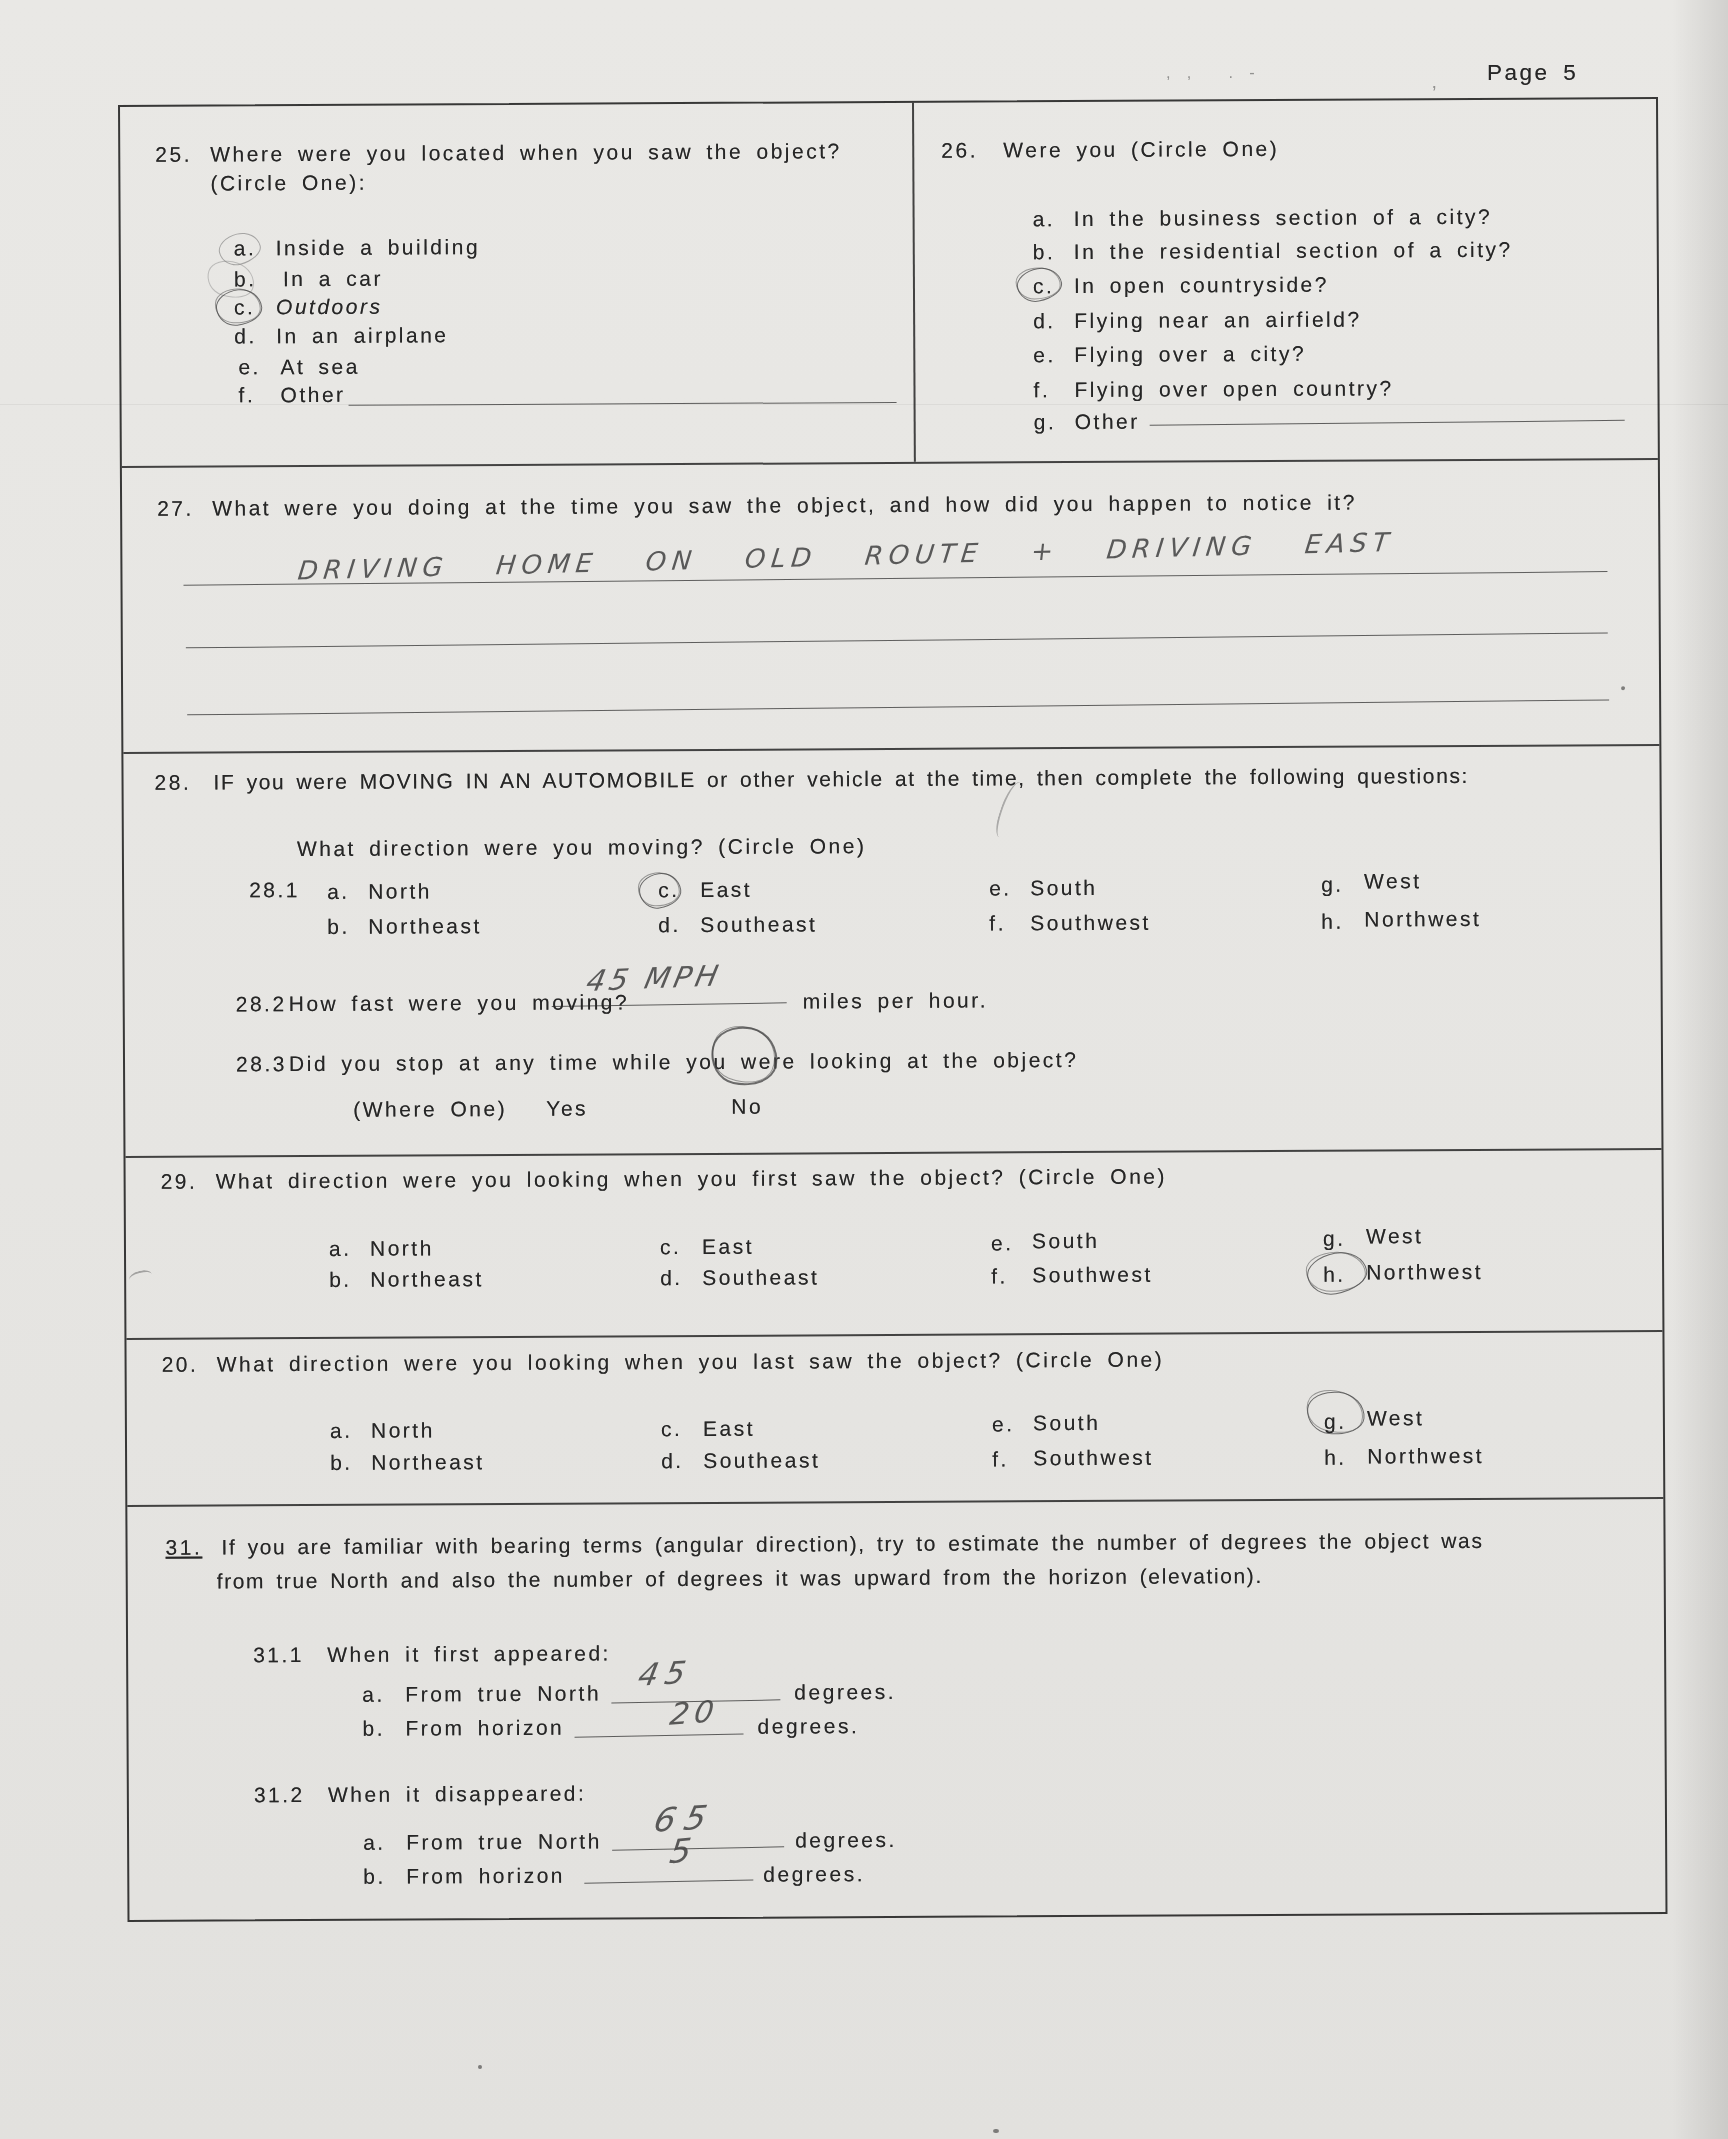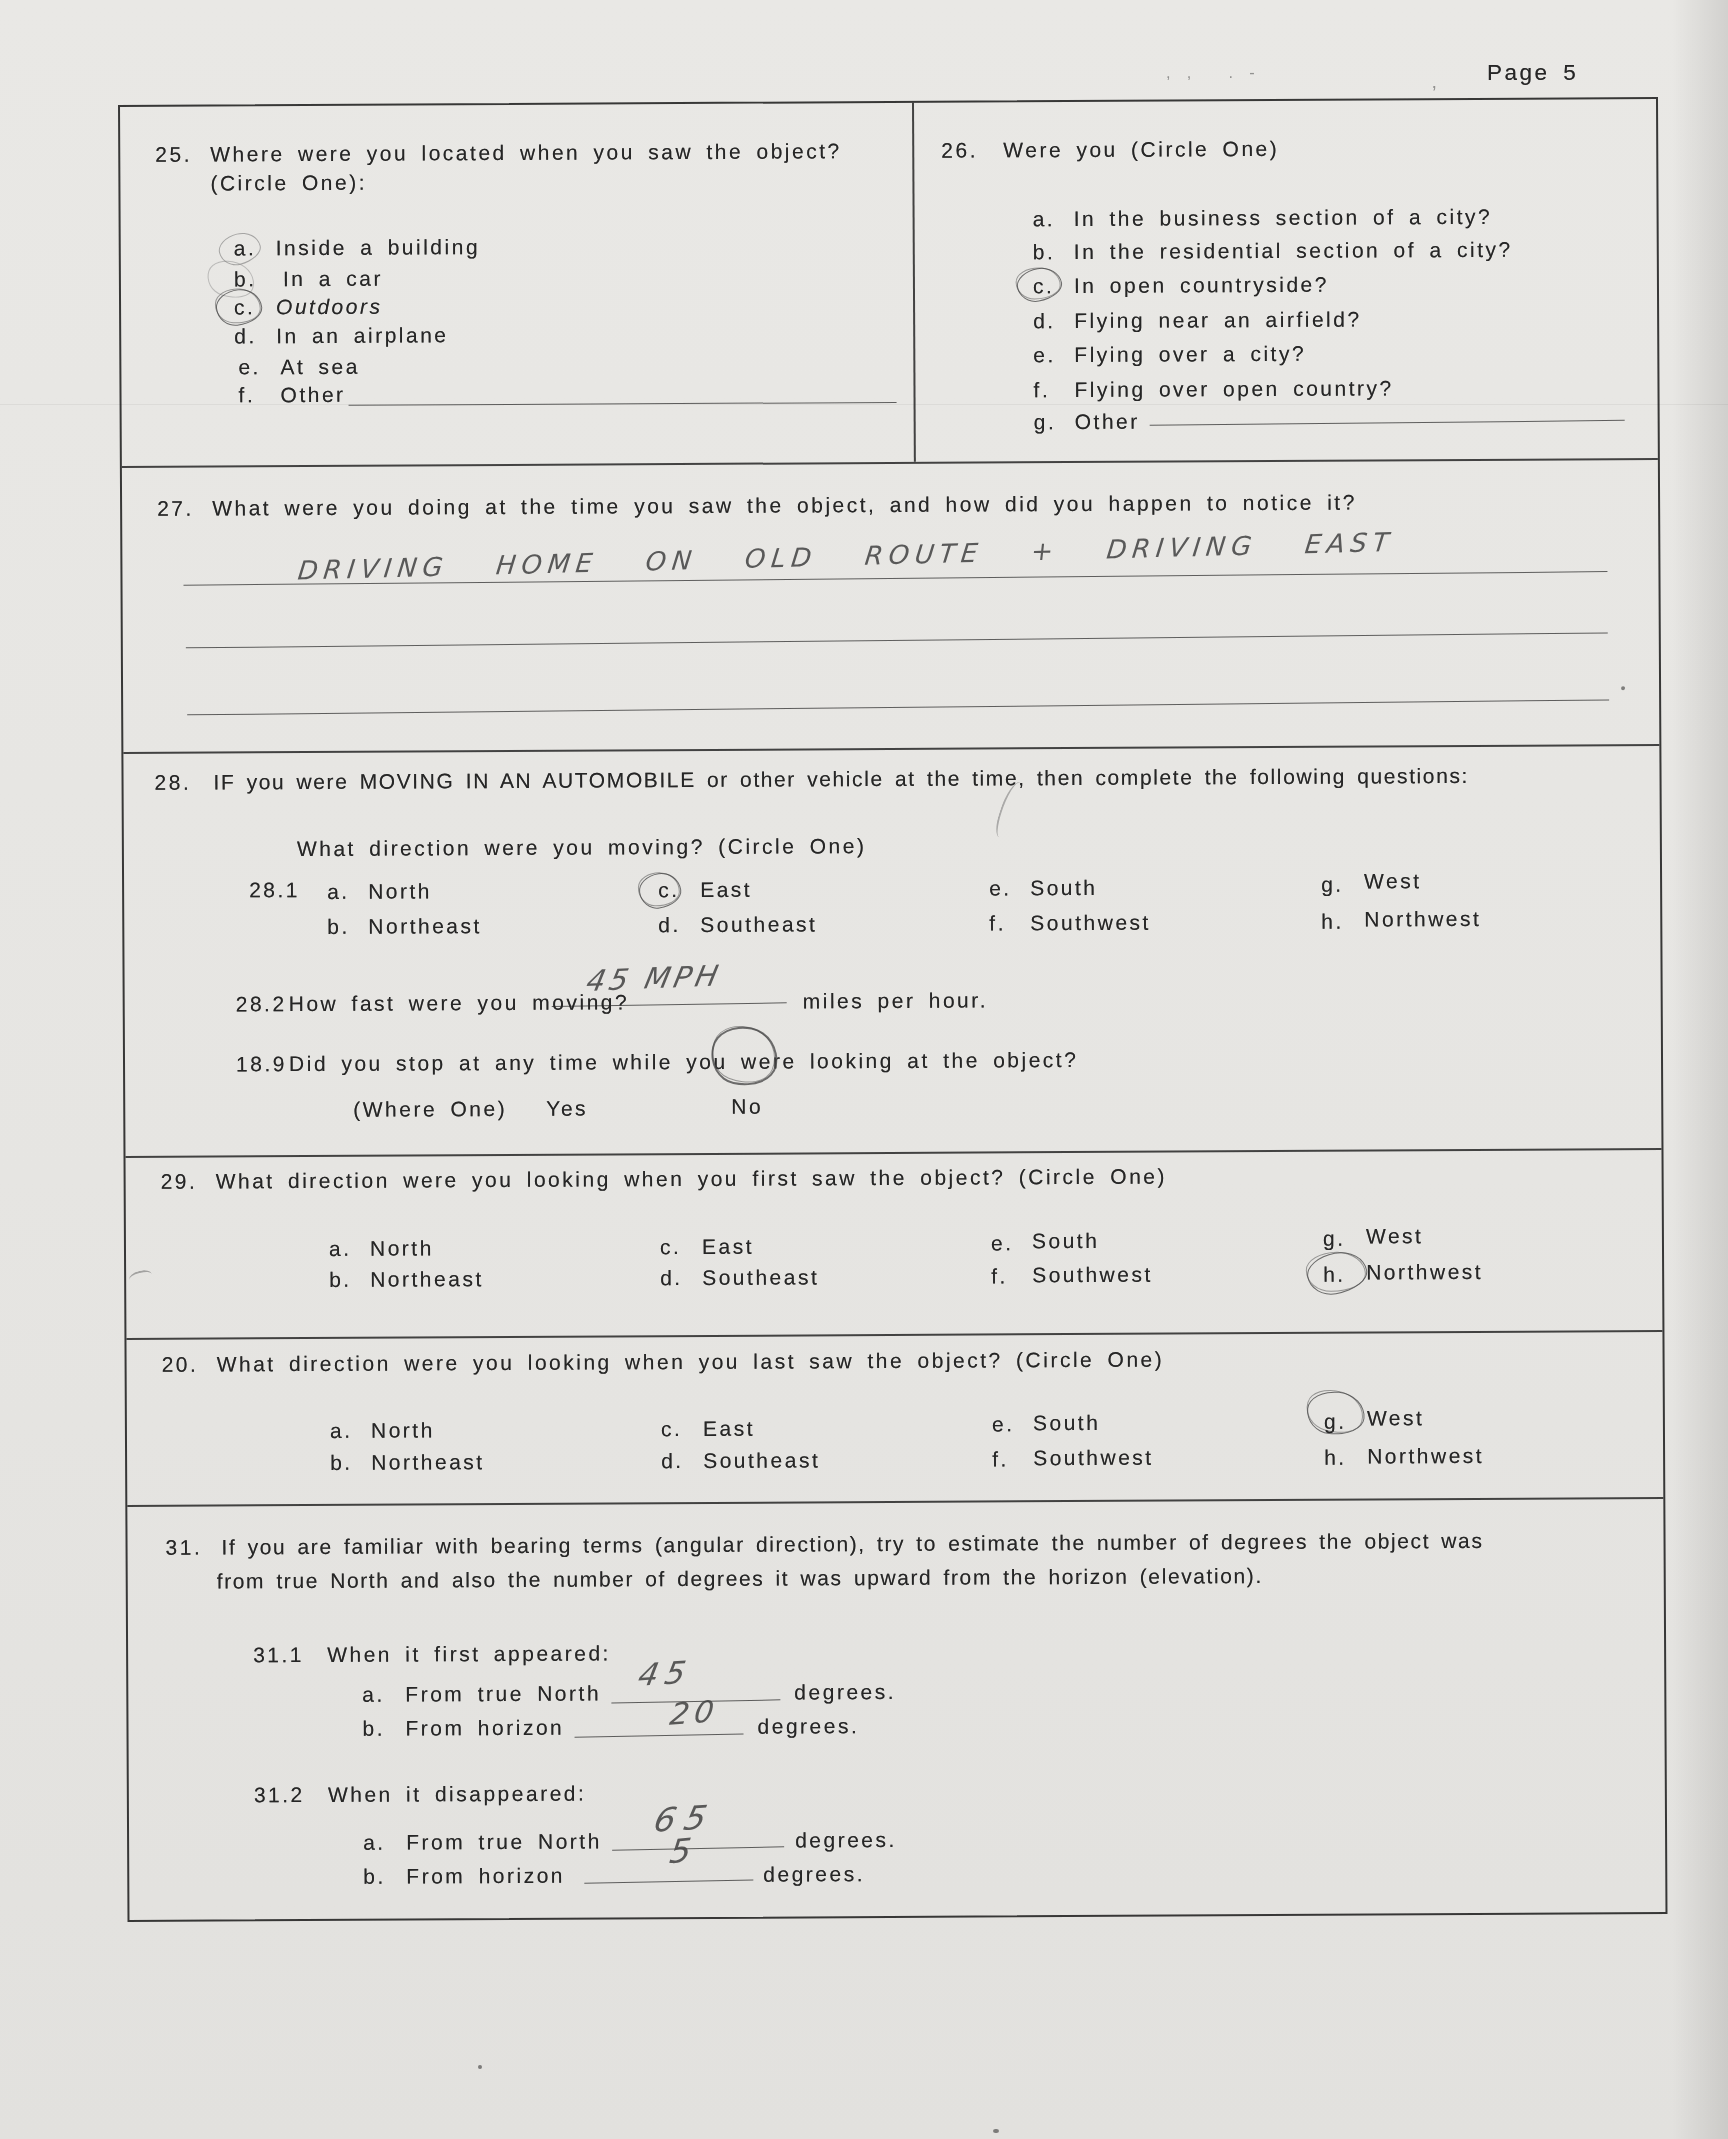--- a/index.html
+++ b/index.html
@@ -127,21 +127,21 @@
     <div class="t" style="left:1240px;top:807px;">Northwest</div>
     <div class="circ d" style="left:515px;top:769px;width:40px;height:33px;transform:rotate(-8deg);"></div>
     <div class="stray" style="left:877px;top:678px;"></div>
 
     <div class="t" style="left:111px;top:886px;">28.2</div>
     <div class="t" style="left:164px;top:886px;">How fast were you moving?</div>
     <div class="ul" style="left:427px;top:900px;width:235px;transform:rotate(-0.6deg);"></div>
     <div class="hw" style="left:463px;top:857px;font-size:29px;letter-spacing:3.8px;transform:skewX(-14deg) rotate(-2deg);">45 MPH</div>
     <div class="t" style="left:678px;top:886px;">miles per hour.</div>
 
-    <div class="t" style="left:111px;top:946px;">18.9</div>
+    <div class="t" style="left:111px;top:946px;">28.3</div>
     <div class="t" style="left:164px;top:946px;">Did you stop at any time while you were looking at the object?</div>
     <div class="t" style="left:228px;top:992px;">(Where One)</div>
     <div class="t" style="left:421px;top:992px;">Yes</div>
     <div class="t" style="left:606px;top:991px;">No</div>
     <div class="circ d" style="left:586px;top:923px;width:63px;height:55px;transform:rotate(12deg);border-width:2.5px;"></div>
 
     <div class="t" style="left:35px;top:1063px;">29.</div>
     <div class="t" style="left:90px;top:1063px;">What direction were you looking when you first saw the object?  (Circle One)</div>
 
     <div class="t" style="left:203px;top:1131px;">a.</div>
@@ -177,21 +177,21 @@
     <div class="t" style="left:865px;top:1310px;">e.</div>
     <div class="t" style="left:906px;top:1309px;">South</div>
     <div class="t" style="left:865px;top:1345px;">f.</div>
     <div class="t" style="left:906px;top:1344px;">Southwest</div>
     <div class="t" style="left:1197px;top:1309px;">g.</div>
     <div class="t" style="left:1240px;top:1306px;">West</div>
     <div class="t" style="left:1197px;top:1345px;">h.</div>
     <div class="t" style="left:1240px;top:1344px;">Northwest</div>
     <div class="circ d" style="left:1180px;top:1291px;width:56px;height:41px;transform:rotate(6deg);"></div>
 
-    <div class="t" style="left:38px;top:1429px;">31.</div>
+    <div class="t" style="left:38px;top:1429px;text-decoration:underline;">31.</div>
     <div class="t tight" style="left:94px;top:1429px;">If you are familiar with bearing terms (angular direction), try to estimate the number of degrees the object was</div>
     <div class="t tight" style="left:89px;top:1463px;">from true North and also the number of degrees it was upward from the horizon (elevation).</div>
 
     <div class="t" style="left:125px;top:1537px;">31.1</div>
     <div class="t" style="left:199px;top:1537px;">When it first appeared:</div>
 
     <div class="t" style="left:234px;top:1577px;">a.</div>
     <div class="t" style="left:277px;top:1577px;">From true North</div>
     <div class="ul" style="left:483px;top:1597px;width:169px;transform:rotate(-0.8deg);"></div>
     <div class="hw" style="left:511px;top:1551px;font-size:31px;letter-spacing:6.3px;transform:skewX(-14deg) rotate(-3deg);">45</div>

